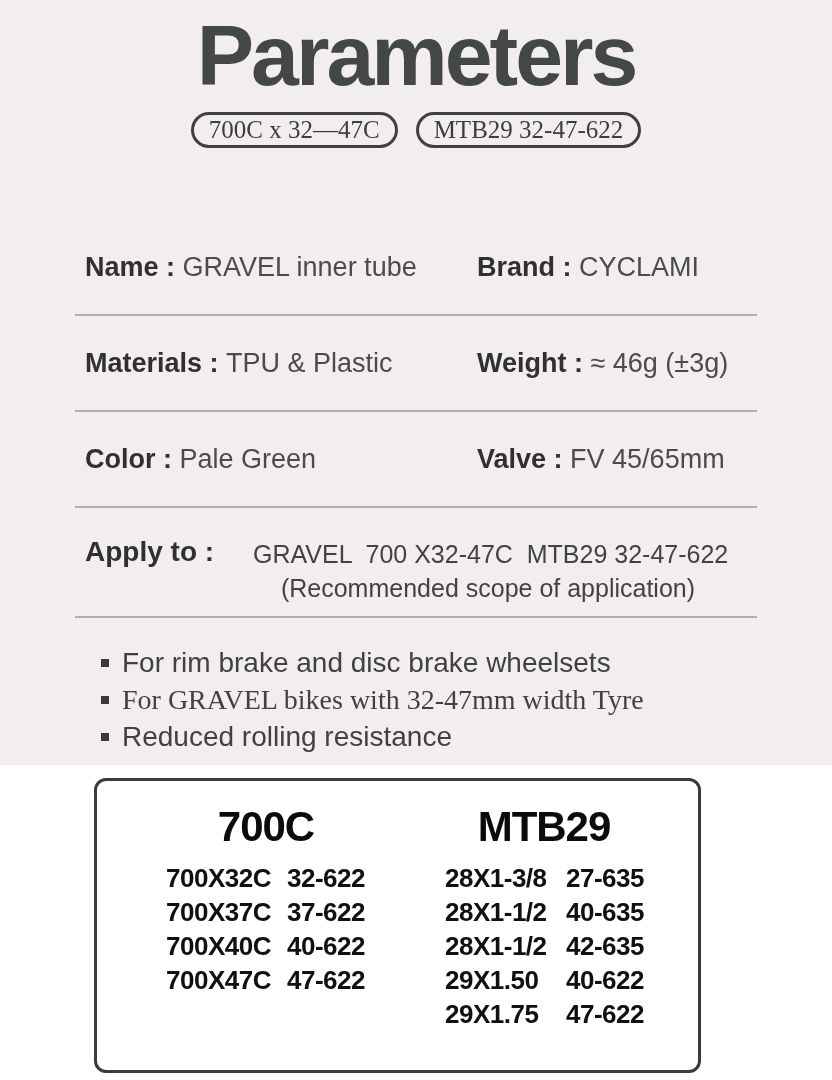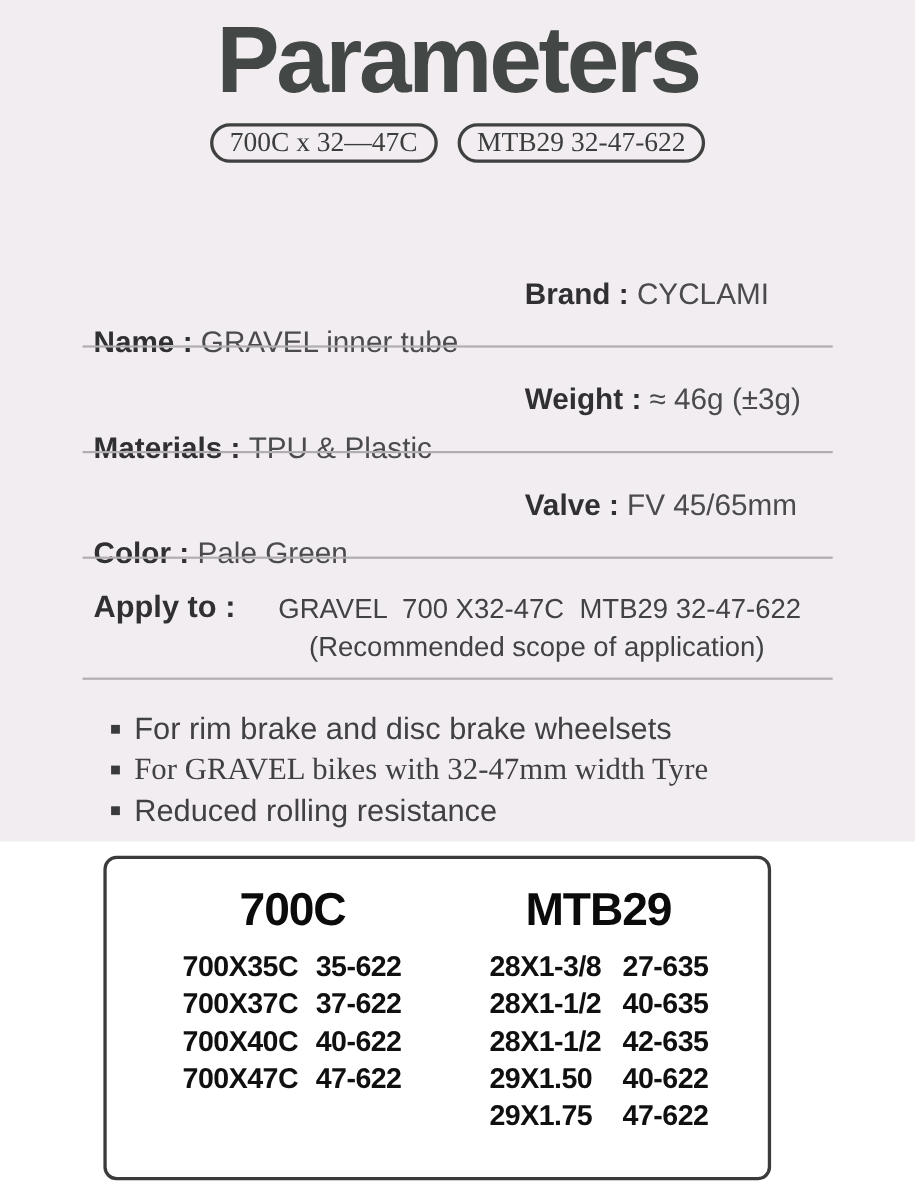--- a/index.html
+++ b/index.html
@@ -15,21 +15,21 @@
   }
 
   .badges { position:absolute; left:0; top:112px; width:832px; display:flex; justify-content:center; gap:18px; }
   .badge {
     height:30px; border:3px solid #3e413f; border-radius:18px; padding:0 15px;
     display:flex; align-items:center; font-size:25px; font-weight:500; color:#3b3e3c; background:transparent;
     letter-spacing:0px; white-space:pre;font-family:Liberation Serif, serif;
   }
 
   .spec-row { position:absolute; left:0; width:832px; font-size:27px; line-height:32px; }
-  .spec-left  { position:absolute; left:85px; top:0; white-space:pre;margin-top:44px; }
+  .spec-left  { position:absolute; left:85px; top:0; white-space:pre; }
   .spec-right { position:absolute; left:477px; top:0; white-space:pre; }
   .lbl { font-weight:700; color:#303032; }
   .val { font-weight:400; color:#4b4b4d; }
 
   .divider { position:absolute; left:75px; width:682px; height:2px; background:#b2adb2; }
 
   .apply-label { position:absolute; left:85px; top:536px; font-size:28px; font-weight:700; color:#303032; }
   .apply-value { position:absolute; left:253px; top:540px; font-size:25px; color:#424244; white-space:pre; }
   .apply-note  { position:absolute; left:253px; top:574px; width:470px; text-align:center; font-size:25px; color:#424244; }
 
@@ -101,21 +101,21 @@
       <span class="bullet"></span>
       <span class="feature-text">Reduced rolling resistance</span>
     </div>
   </div>
 
   <div class="size-panel">
     <div class="col-header h1">700C</div>
     <div class="col-header h2">MTB29</div>
 
     <div class="tcol c1">
-      <div class="trow"><span class="tsize">700X35C</span><span class="tcode">35-622</span></div>
+      <div class="trow"><span class="tsize">700X32C</span><span class="tcode">32-622</span></div>
       <div class="trow"><span class="tsize">700X37C</span><span class="tcode">37-622</span></div>
       <div class="trow"><span class="tsize">700X40C</span><span class="tcode">40-622</span></div>
       <div class="trow"><span class="tsize">700X47C</span><span class="tcode">47-622</span></div>
     </div>
 
     <div class="tcol c2">
       <div class="trow"><span class="tsize">28X1-3/8</span><span class="tcode">27-635</span></div>
       <div class="trow"><span class="tsize">28X1-1/2</span><span class="tcode">40-635</span></div>
       <div class="trow"><span class="tsize">28X1-1/2</span><span class="tcode">42-635</span></div>
       <div class="trow"><span class="tsize">29X1.50</span><span class="tcode">40-622</span></div>

